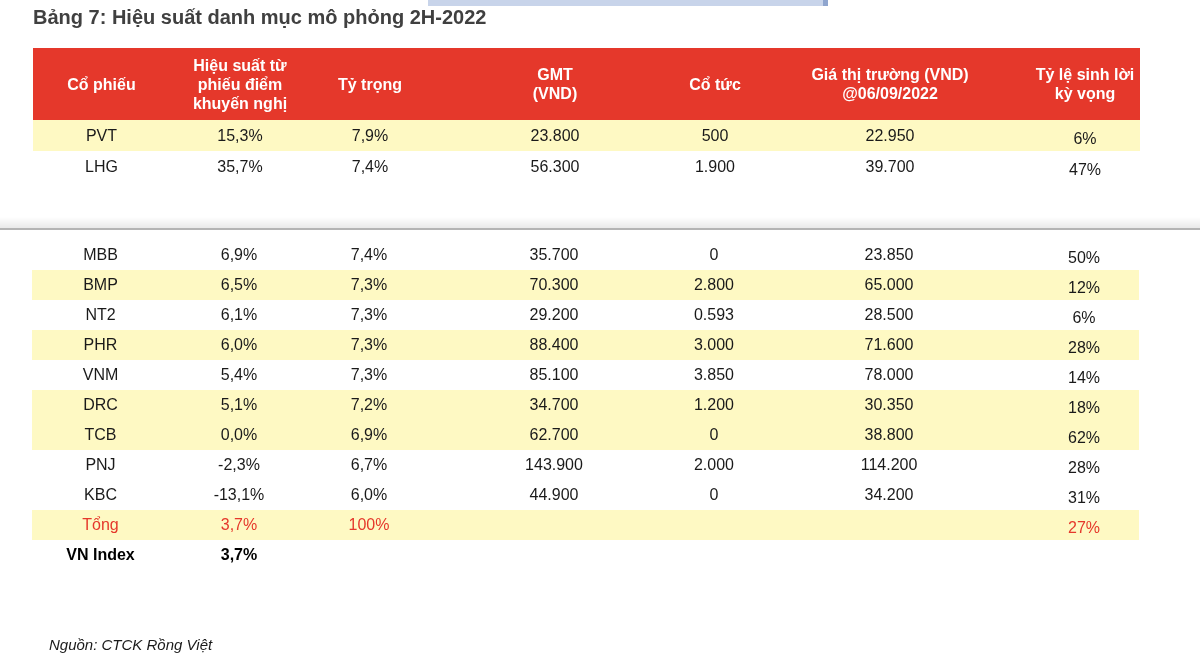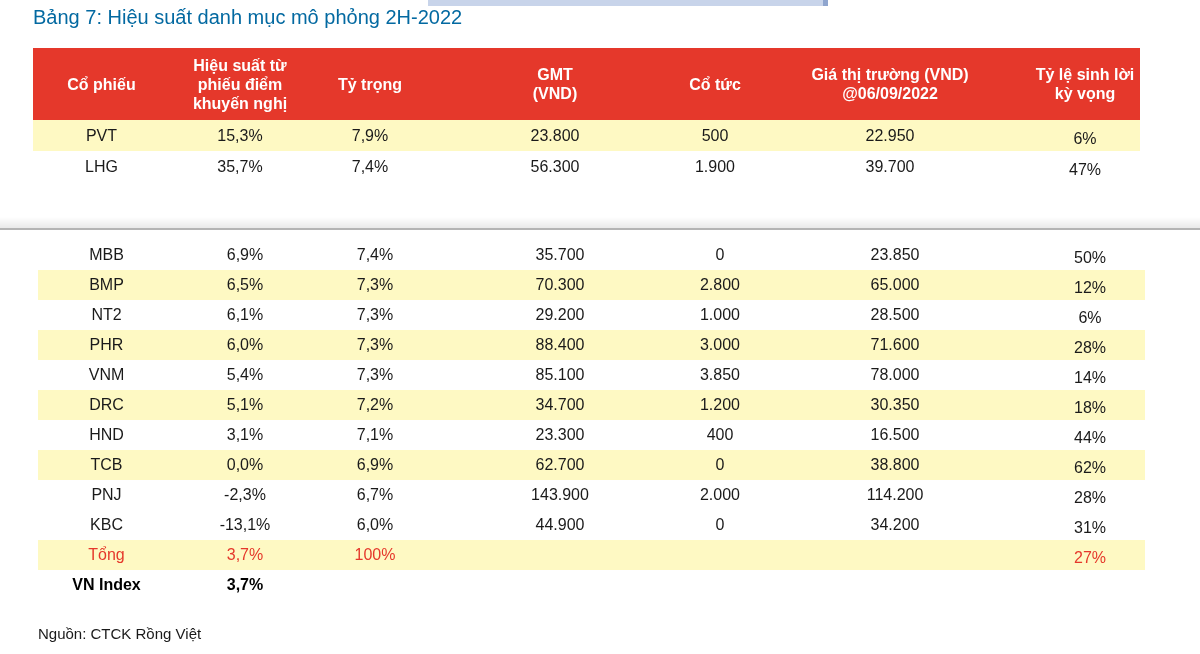--- a/index.html
+++ b/index.html
@@ -4,47 +4,47 @@
 <style>
   html,body{margin:0;padding:0}
   body{
     width:1200px;height:654px;background:#ffffff;position:relative;overflow:hidden;
     font-family:"Liberation Sans","DejaVu Sans",sans-serif;
   }
   .topbar{position:absolute;left:428px;top:0;width:400px;height:6px;background:#C8D4EA}
   .topbar-cap{position:absolute;right:0;top:0;width:5px;height:6px;background:#8FA5CE}
   .page-title{
     position:absolute;left:33px;top:4px;margin:0;
-    font-size:20px;line-height:26px;font-weight:normal;color:#0369a1;
+    font-size:20px;line-height:26px;font-weight:bold;color:#404040;
   }
   table{border-collapse:collapse;table-layout:fixed;width:1107px;border-spacing:0}
   .tbl1{position:absolute;left:33px;top:48px}
-  .tbl2{position:absolute;left:38px;top:240px}
+  .tbl2{position:absolute;left:32px;top:240px}
   thead th{
     background:#E5382B;color:#ffffff;font-weight:bold;font-size:16px;line-height:19px;
     height:72px;padding:0;vertical-align:middle;
   }
   thead th span{display:block;text-align:center}
   td{
     font-size:16px;color:#1a1a1a;text-align:center;vertical-align:middle;
     height:28px;padding:0;line-height:18px;overflow:hidden;white-space:nowrap;
   }
   .tbl2 td{height:27px}
   td:last-child{vertical-align:bottom;padding-bottom:3px}
   tr.gray{background:#fef9c3}
   tr.total-row td{color:#E5382B;font-weight:normal}
   tr.index-row td{color:#000000;font-weight:bold}
   .divider{
     position:absolute;left:0;top:217px;width:1200px;height:11px;
     background:linear-gradient(to bottom,#ffffff,#e9e9e9);
     border-bottom:2px solid #B4B4B4;
   }
   .source-note{
-    position:absolute;left:33px;top:620px;margin:5px;
-    font-size:15px;color:#1a1a1a;
+    position:absolute;left:33px;top:620px;margin:16px;
+    font-style:italic;font-size:15px;color:#1a1a1a;
   }
 </style>
 </head>
 <body>
 
 <div class="topbar">
   <div class="topbar-cap"></div>
 </div>
 
 <h1 class="page-title">Bảng 7: Hiệu suất danh mục mô phỏng 2H-2022</h1>
@@ -140,21 +140,21 @@
         <td>70.300</td>
         <td>2.800</td>
         <td>65.000</td>
         <td>12%</td>
       </tr>
       <tr>
         <td>NT2</td>
         <td>6,1%</td>
         <td>7,3%</td>
         <td>29.200</td>
-        <td>1.000</td>
+        <td>0.593</td>
         <td>28.500</td>
         <td>6%</td>
       </tr>
       <tr class="gray">
         <td>PHR</td>
         <td>6,0%</td>
         <td>7,3%</td>
         <td>88.400</td>
         <td>3.000</td>
         <td>71.600</td>
@@ -171,29 +171,20 @@
       </tr>
       <tr class="gray">
         <td>DRC</td>
         <td>5,1%</td>
         <td>7,2%</td>
         <td>34.700</td>
         <td>1.200</td>
         <td>30.350</td>
         <td>18%</td>
       </tr>
-      <tr>
-        <td>HND</td>
-        <td>3,1%</td>
-        <td>7,1%</td>
-        <td>23.300</td>
-        <td>400</td>
-        <td>16.500</td>
-        <td>44%</td>
-      </tr>
       <tr class="gray">
         <td>TCB</td>
         <td>0,0%</td>
         <td>6,9%</td>
         <td>62.700</td>
         <td>0</td>
         <td>38.800</td>
         <td>62%</td>
       </tr>
       <tr>

